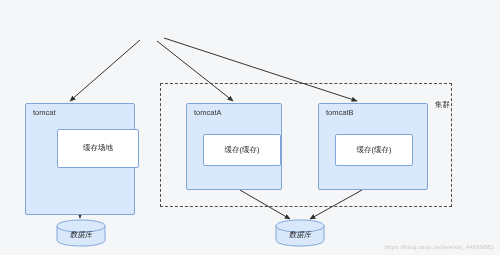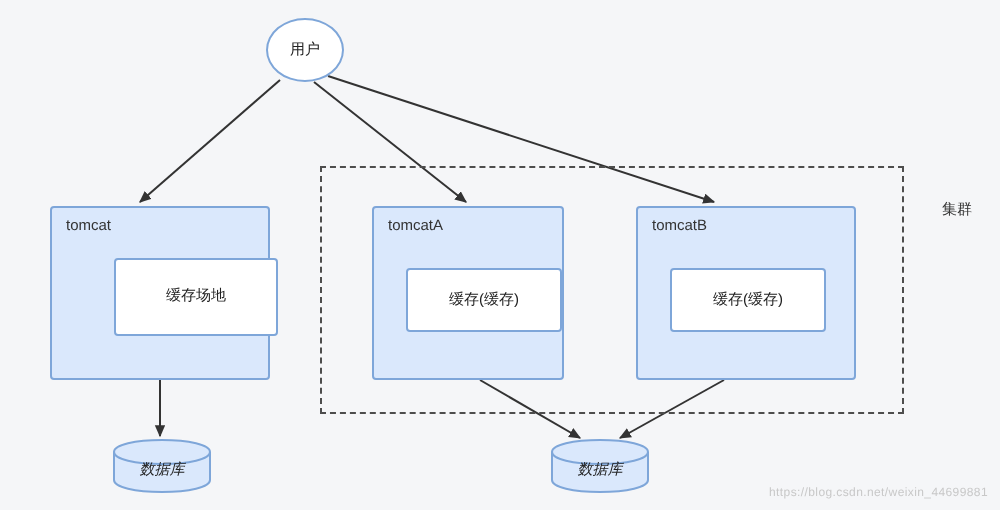--- a/index.html
+++ b/index.html
@@ -62,21 +62,20 @@
   .cluster {
     position: absolute;
     box-sizing: border-box;
     border: 1px dashed #4d4d4d;
     background: transparent;
   }
   .cluster-label {
     position: absolute;
     font-size: 7.5px;
     color: #333333;
-    margin-left: 36px;
   }
   
   .ellipse-node {
     position: absolute;
     box-sizing: border-box;
     background: #ffffff;
     border: 1px solid #7ea6d9;
     border-radius: 50%;
     display: flex;
     align-items: center;
@@ -142,25 +141,22 @@
     <path d="M80,190 L80,218" fill="none" stroke="#333333" stroke-width="1" marker-end="url(#arrow)"></path>
 
     <path d="M240,190 L290,219" fill="none" stroke="#333333" stroke-width="1" marker-end="url(#arrow)"></path>
 
     <path d="M362,190 L310,219" fill="none" stroke="#333333" stroke-width="1" marker-end="url(#arrow)"></path>
   </svg>
 
   <div class="cluster" style="left:160px; top:83px; width:292px; height:124px;"></div>
   <div class="cluster-label" style="left:435px; top:100px;">集群</div>
 
-  <div class="ellipse-node" style="left:133px; top:9px; width:39px; height:32px;">
-    <span>用户</span>
-  </div>
 
-  <div class="node box-outer" style="left:25px; top:103px; width:110px; height:87px;">
+  <div class="node box-outer" style="left:25px; top:103px; width:110px; height:112px;">
     <span class="outer-label">tomcat</span>
     <div class="node box-inner" style="position:absolute; left:31px; top:25px; width:82px; height:39px;">
       <span>缓存场地</span>
     </div>
   </div>
 
   <div class="node box-outer" style="left:186px; top:103px; width:96px; height:87px;">
     <span class="outer-label">tomcatA</span>
     <div class="node box-inner" style="position:absolute; left:16px; top:30px; width:78px; height:32px;">
       <span>缓存(缓存)</span>

